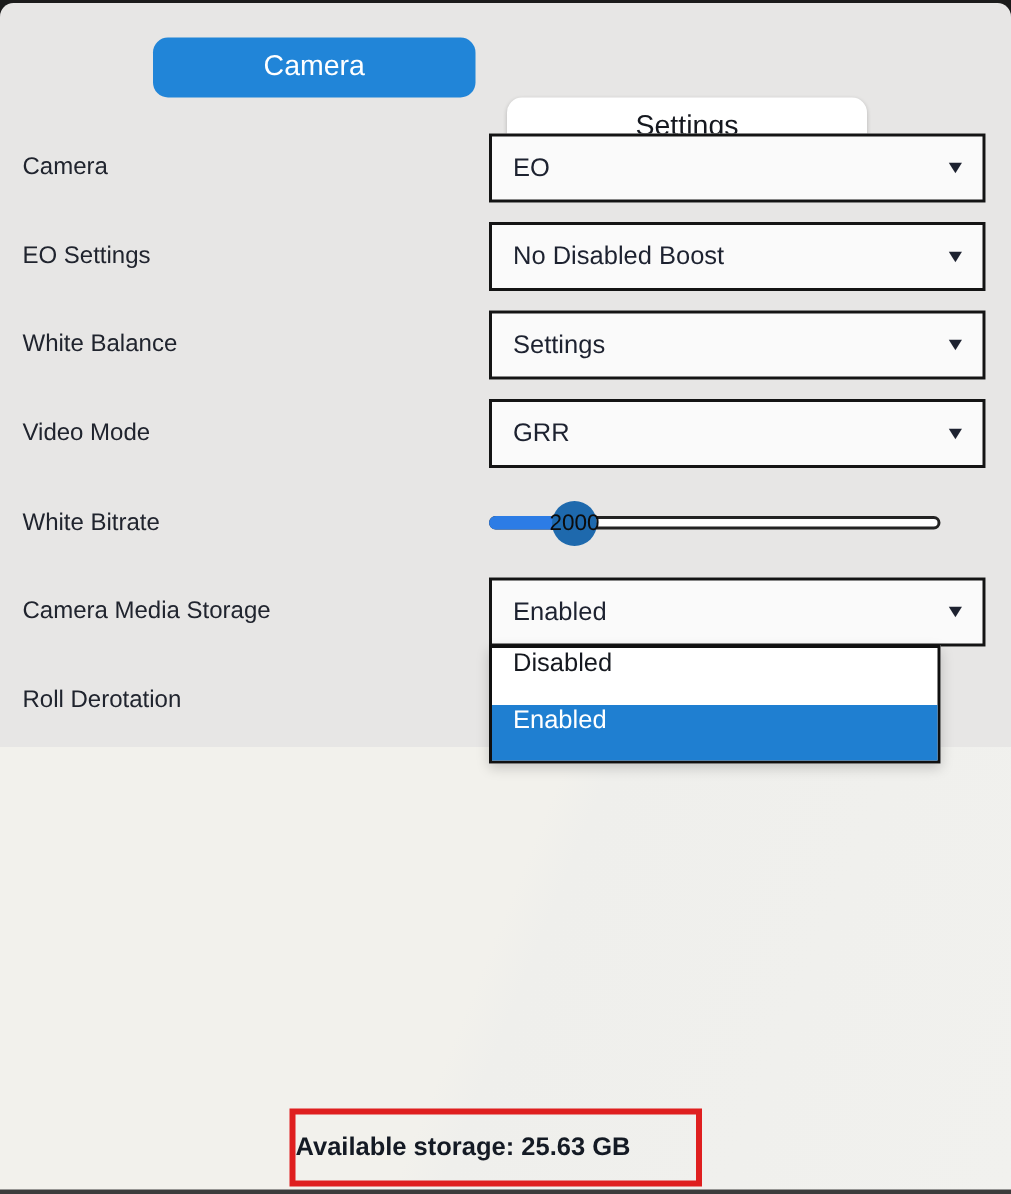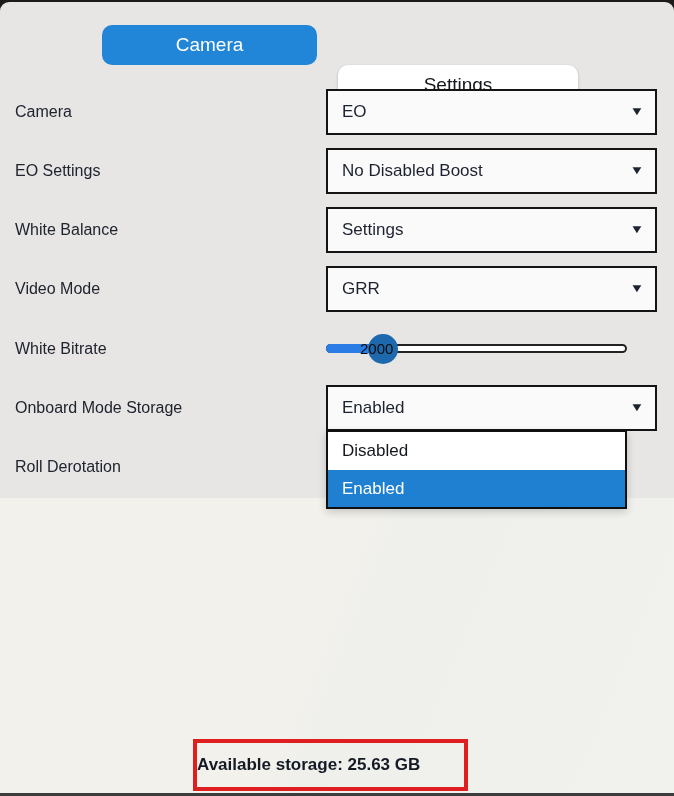--- a/index.html
+++ b/index.html
@@ -65,21 +65,21 @@
     font-size: 12px; color: #1d2230;
   }
   
   .menu {
     position: absolute; left: 326px; top: 430px; width: 301px;
     border: 2px solid #101010; border-top-width: 2px;
     background: #ffffff; z-index: 5;
     box-shadow: 0 3px 8px rgba(0,0,0,0.18);
   }
   .option {
-    height: 38px; display: flex; align-items: center;
+    height: 38px; display: flex; align-items: flex-start;
     padding-left: 14px; font-size: 17px; color: #15181f; cursor: pointer;
   }
   .option-selected {
     height: 37px;
     background: #1f7fd1; color: #ffffff;
   }
   
   .slider-track {
     position: absolute; left: 326px; top: 344px; width: 301px; height: 9px;
     background: #ffffff; border: 2px solid #232323; border-radius: 5px;
@@ -87,21 +87,21 @@
   .slider-fill {
     position: absolute; left: 326px; top: 344px; height: 9px;
     background: #2c7ce5; border-radius: 5px 0 0 5px;
   }
   .slider-thumb {
     position: absolute; left: 368px; top: 334px; width: 30px; height: 30px;
     border-radius: 50%; background: #1e69ad; cursor: pointer;
   }
   .slider-value {
     position: absolute; left: 360px; top: 340px; width: 46px;
-    font-size: 15px; color: #0c0c0c; z-index: 3;
+    text-align: center; font-size: 15px; color: #0c0c0c; z-index: 3;
   }
   
   .storage-box {
     position: absolute; left: 193px; top: 739px; width: 275px; height: 52px;
     border: 4px solid #df1f1f;
     display: flex; align-items: center; 
   }
   .storage-text {
     font-size: 17px; font-weight: bold; color: #141a24;
   }
@@ -153,21 +153,21 @@
 
 <div class="row" style="top:326px">
   <span class="row-label">White Bitrate</span>
 </div>
 <div class="slider-track"></div>
 <div class="slider-fill" style="width: 51px;"></div>
 <div class="slider-thumb"></div>
 <div class="slider-value">2000</div>
 
 <div class="row" style="top:385px">
-  <span class="row-label">Onboard Mode Storage</span>
+  <span class="row-label">Camera Media Storage</span>
   <div class="select">
     <span>Enabled</span>
     <span class="caret">▼</span>
   </div>
 </div>
 
 <div class="menu">
   <div class="option">
     <span>Disabled</span>
   </div>

